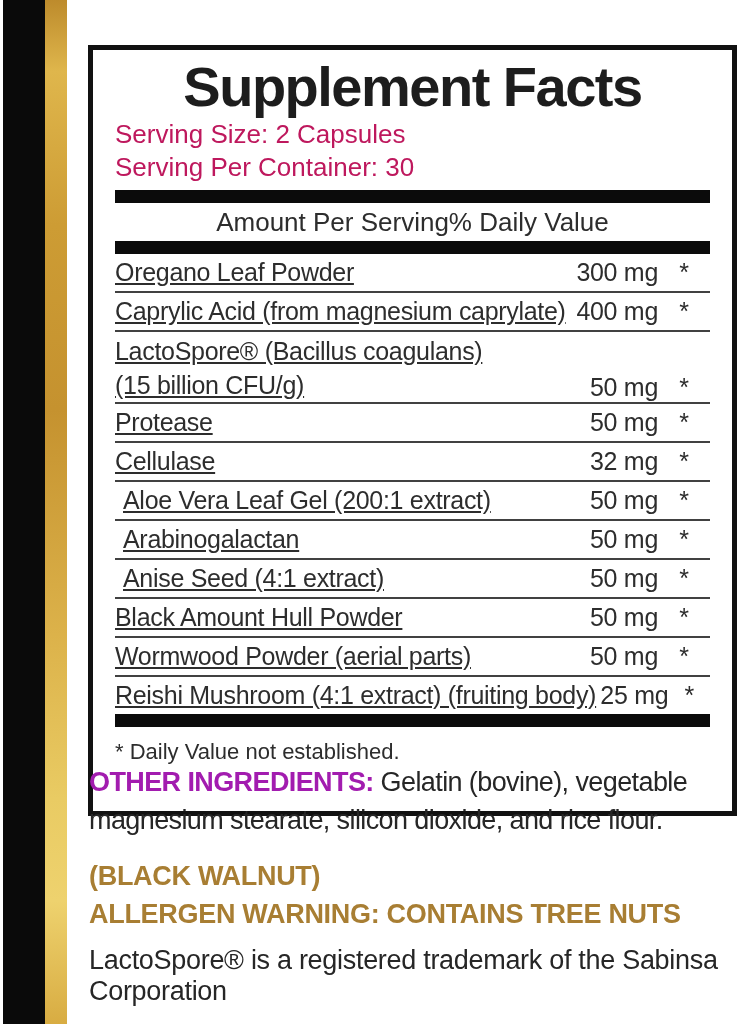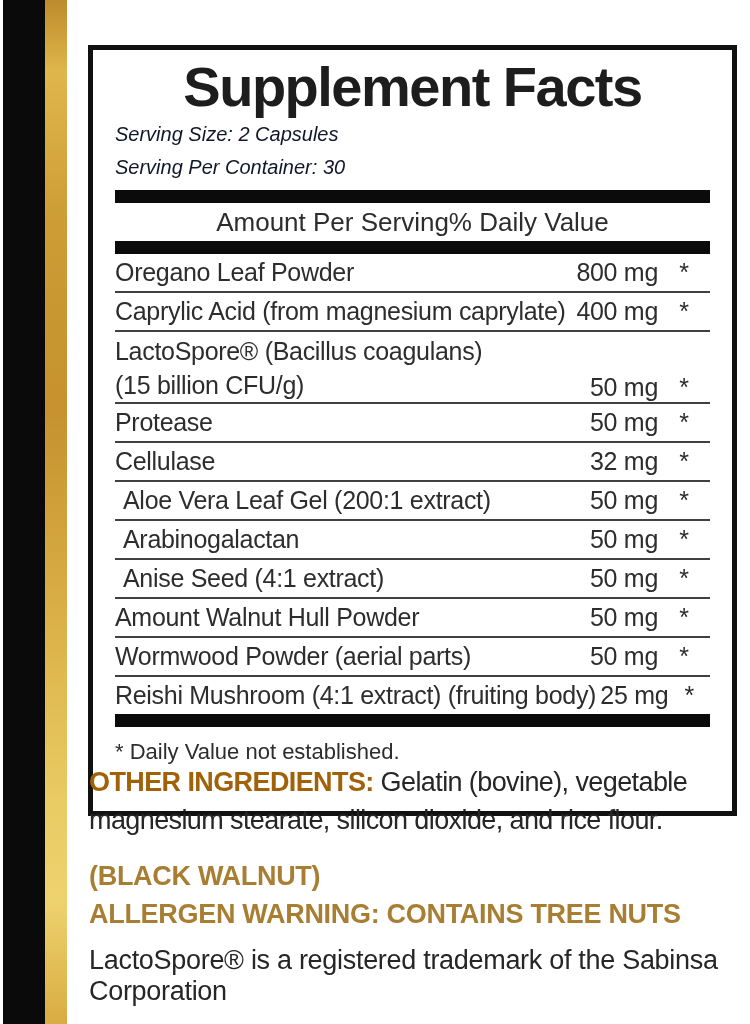--- a/index.html
+++ b/index.html
@@ -19,44 +19,44 @@
   }
   .facts-box {
     position:absolute; left:88px; top:45px; width:649px; height:771px;
     border:5px solid #111111; box-sizing:border-box; padding:0 22px;
     background:#ffffff;
   }
   .sf-title {
     text-align:center; font-size:56px; font-weight:bold; letter-spacing:-1.5px;
     color:#1d1d1d; padding-top:6px; height:62px; line-height:62px; white-space:nowrap;
   }
-  .sf-serving { font-size:20px; color:#0f172a; line-height:33px; height:66px;font-style:italic; }
+  .sf-serving { font-size:26px; color:#be185d; line-height:33px; height:66px; }
   .bar { height:13px; background:#0b0b0b; }
   .bar-1 { margin-top:6px; }
   .sf-header {
     display:flex; justify-content:center; align-items:center;
     height:38px; font-size:26px; color:#2d2d2d;
   }
   .sf-row {
     display:flex; align-items:center; height:37px;
     border-bottom:2px solid #414141;
     font-size:25px; letter-spacing:-0.3px; color:#2d2d2d;
   }
   .sf-row:last-child { border-bottom:none; }
   .sf-row.two-line { height:70px; align-items:flex-end; }
   .sf-row.two-line .sf-amt, .sf-row.two-line .sf-dv { padding-top:4px; }
   .sf-row.two-line .sf-name { line-height:34px; padding-top:2px; }
-  .sf-name { flex:1; white-space:nowrap; }
+  .sf-name { flex:1; white-space:nowrap;text-decoration:underline; }
   .sf-name.indent { padding-left:8px; }
   .sf-amt { width:90px; text-align:right; white-space:nowrap; }
   .sf-dv { width:52px; text-align:center; }
   .sf-footnote { font-size:22px; color:#2d2d2d; padding-top:12px; }
   .below-box { position:absolute; left:89px; top:763px; width:661px; }
   .oi-para { font-size:27px; letter-spacing:-0.6px; line-height:38px; color:#262626; }
-  .gold-bold { color:#a16207; font-weight:bold; }
+  .gold-bold { color:#a21caf; font-weight:bold; }
   .allergen {
     margin-top:18px; font-size:27px; font-weight:bold; letter-spacing:-0.3px;
     line-height:38px; color:#a87e33;
   }
   .trademark { margin-top:12px; font-size:27px; letter-spacing:-0.3px; color:#262626; }
 </style>
 </head>
 <body>
 
 <div class="black-bar"></div>
@@ -75,21 +75,21 @@
   <div class="sf-header">
     <span>Amount Per Serving</span>
     <span>% Daily Value</span>
   </div>
 
   <div class="bar"></div>
 
   <div class="sf-rows">
       <div class="sf-row">
         <span class="sf-name">Oregano Leaf Powder</span>
-        <span class="sf-amt">800 mg</span>
+        <span class="sf-amt">300 mg</span>
         <span class="sf-dv">*</span>
       </div>
       <div class="sf-row">
         <span class="sf-name">Caprylic Acid (from magnesium caprylate)</span>
         <span class="sf-amt">400 mg</span>
         <span class="sf-dv">*</span>
       </div>
       <div class="sf-row two-line">
         <span class="sf-name">LactoSpore® (Bacillus coagulans)<br>(15 billion CFU/g)</span>
         <span class="sf-amt">50 mg</span>
@@ -114,21 +114,21 @@
         <span class="sf-name indent">Arabinogalactan</span>
         <span class="sf-amt">50 mg</span>
         <span class="sf-dv">*</span>
       </div>
       <div class="sf-row">
         <span class="sf-name indent">Anise Seed (4:1 extract)</span>
         <span class="sf-amt">50 mg</span>
         <span class="sf-dv">*</span>
       </div>
       <div class="sf-row">
-        <span class="sf-name">Amount Walnut Hull Powder</span>
+        <span class="sf-name">Black Amount Hull Powder</span>
         <span class="sf-amt">50 mg</span>
         <span class="sf-dv">*</span>
       </div>
       <div class="sf-row">
         <span class="sf-name">Wormwood Powder (aerial parts)</span>
         <span class="sf-amt">50 mg</span>
         <span class="sf-dv">*</span>
       </div>
       <div class="sf-row">
         <span class="sf-name">Reishi Mushroom (4:1 extract) (fruiting body)</span>

